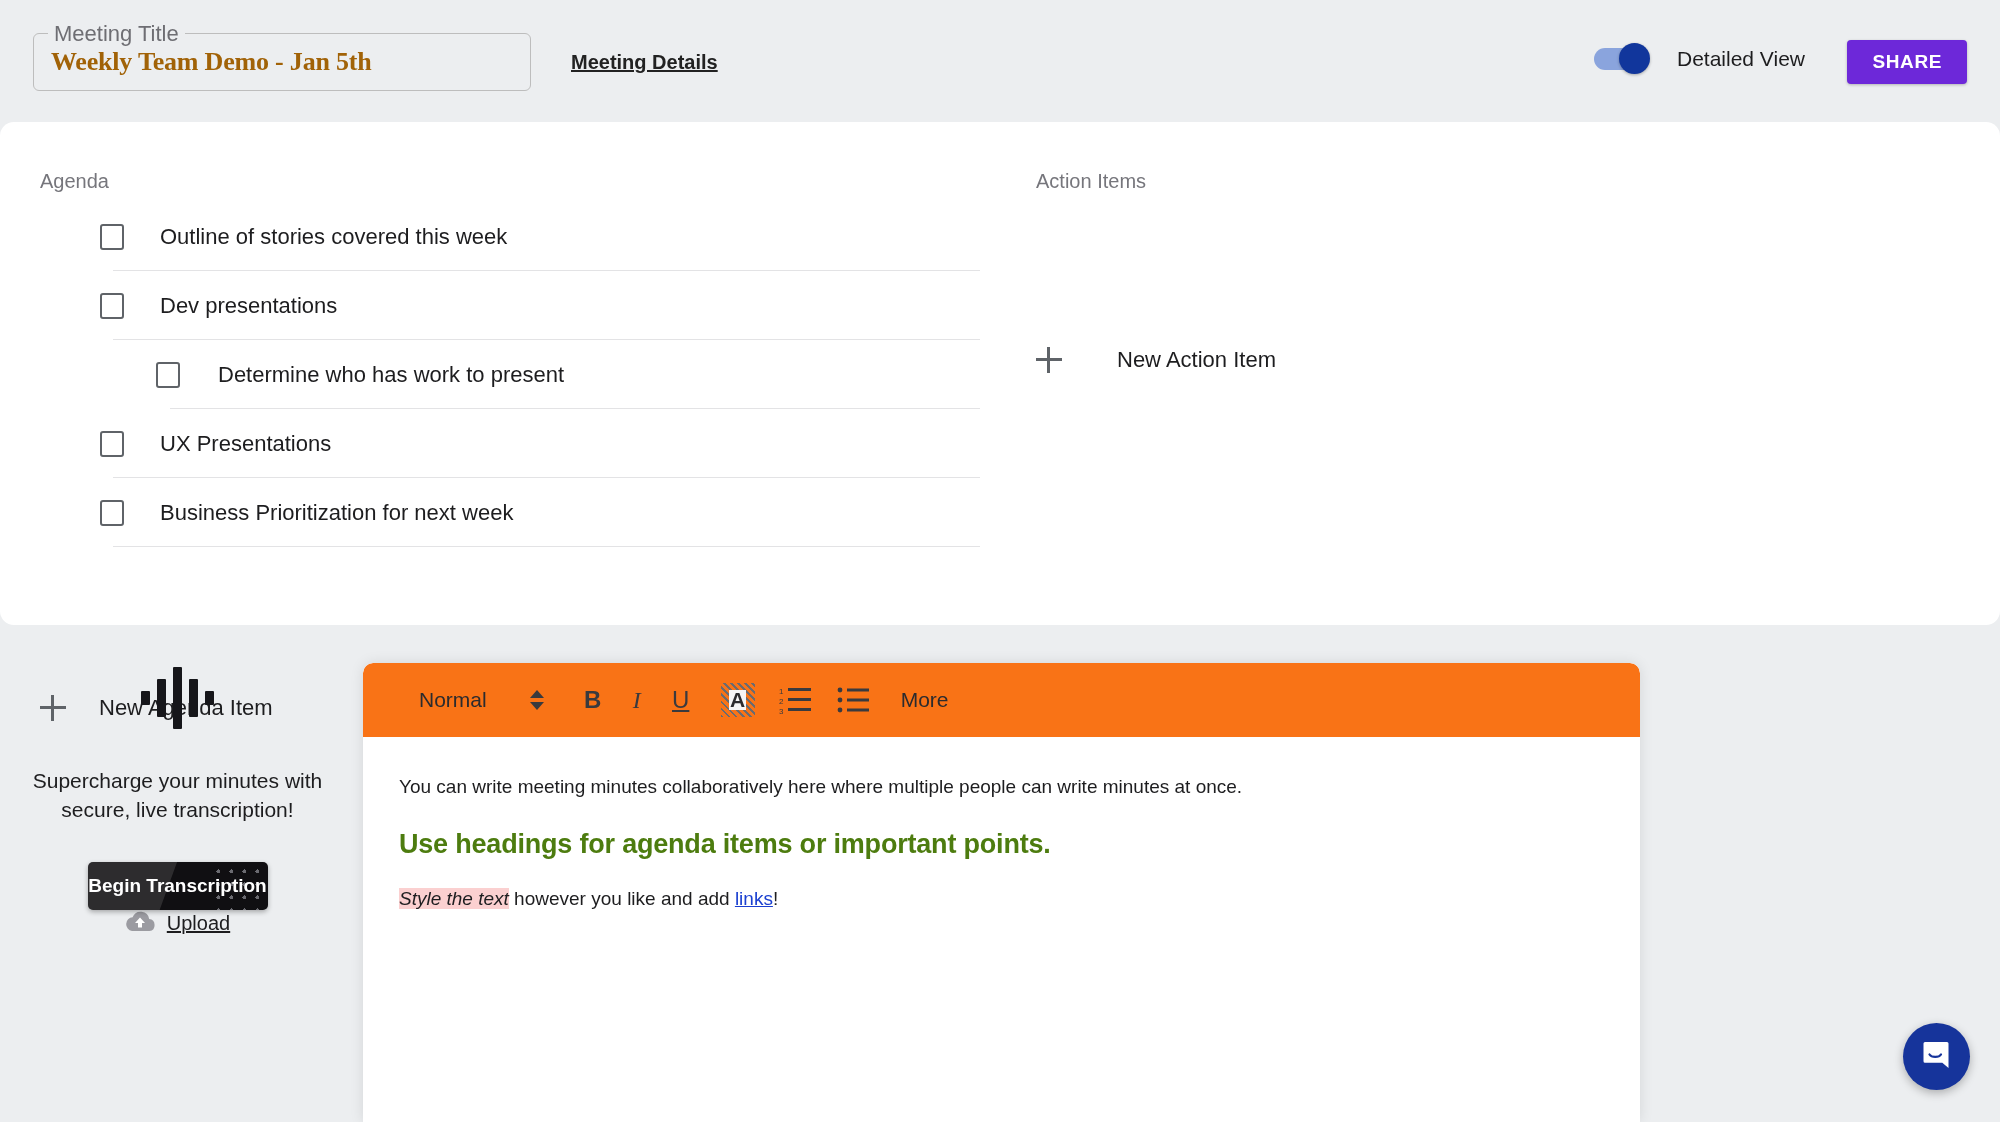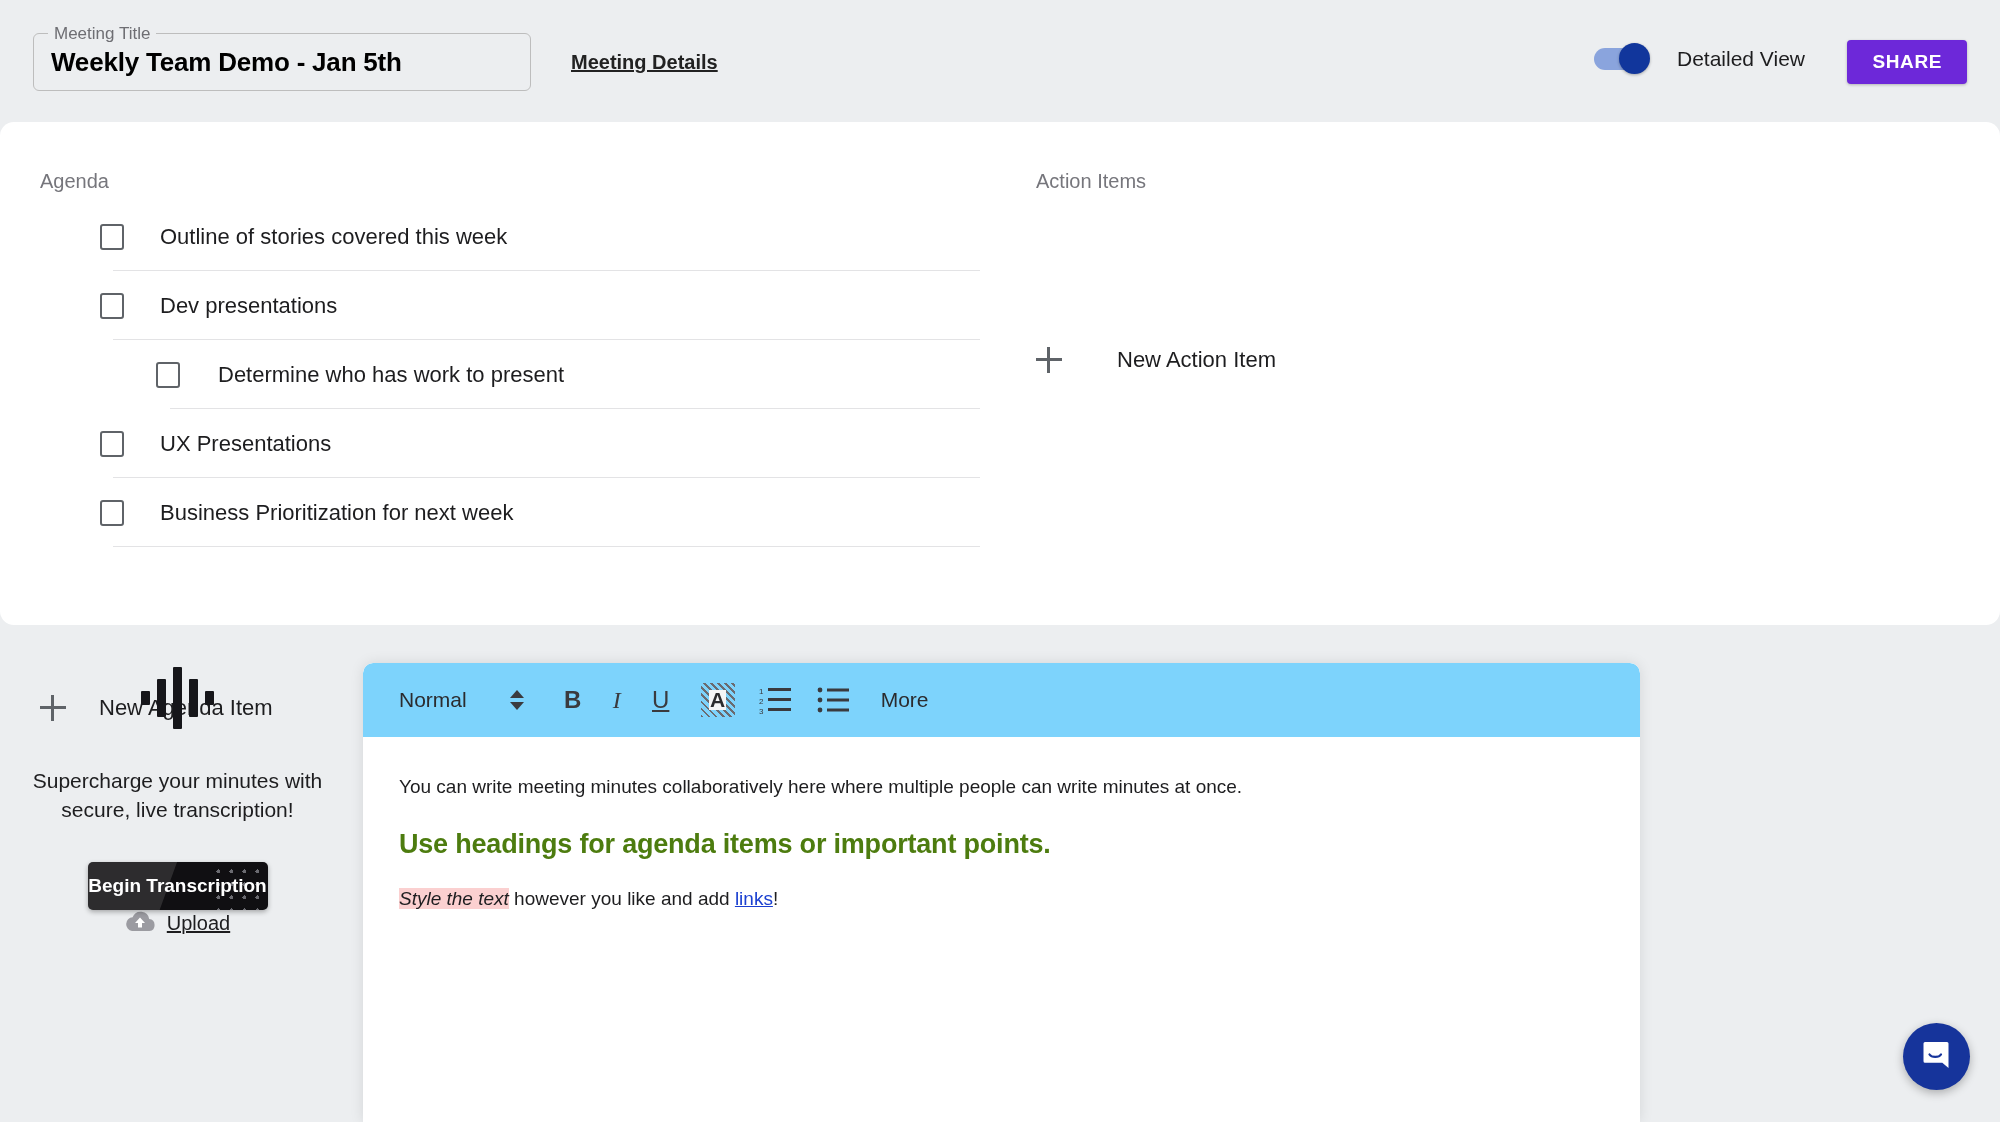--- a/index.html
+++ b/index.html
@@ -19,28 +19,28 @@
   }
   .title-field {
     position: absolute; left: 33px; top: 33px;
     width: 498px; height: 58px;
     border: 1px solid #bdbdbd; border-radius: 6px;
     background: transparent;
   }
   .title-legend {
     position: absolute; left: 14px; top: -10px;
     background: #eceef0; padding: 0 6px;
-    font-size: 17px; color: #6e6e73; line-height: 20px;
+    font-size: 22px; color: #6e6e73; line-height: 20px;
   }
   .title-value {
     position: absolute; left: 17px; top: 13px;
-    font-size: 26px; font-weight: bold; color: #000000;
+    font-size: 26px; font-weight: bold; color: #a16207;
     letter-spacing: -0.2px;
     background: transparent; border: 0; outline: none;
-    width: 460px; font-family: Liberation Sans, sans-serif;
+    width: 460px; font-family: Liberation Serif, serif;
   }
   .meeting-details-link {
     position: absolute; left: 571px; top: 51px;
     font-size: 20px; font-weight: bold; color: #222;
     text-decoration: underline; cursor: pointer; white-space: nowrap;
   }
   .toggle-wrap {
     position: absolute; right: 195px; top: 47px;
     display: flex; align-items: center; gap: 31px;
   }
@@ -159,22 +159,22 @@
 
   
   .editor {
     position: absolute; left: 363px; top: 663px;
     width: 1277px; height: 459px;
     background: #fff; border-radius: 10px 10px 0 0;
     box-shadow: 0 0 14px rgba(0,0,0,.10);
     overflow: hidden;
   }
   .editor-toolbar {
-    height: 74px; background: #7dd3fc;
-    display: flex; align-items: center; padding-left: 36px; gap: 0;
+    height: 74px; background: #f97316;
+    display: flex; align-items: center; padding-left: 56px; gap: 0;
     border-radius: 10px 10px 0 0;
   }
   .tb-normal { font-size: 21px; color: #2b2b2e; }
   .tb-chevrons {
     margin-left: 42px; width: 16px; height: 28px;
     display: flex; flex-direction: column; justify-content: center;
     align-items: center; gap: 4px; cursor: pointer;
   }
   .tb-chevrons i { display:block; width: 0; height: 0; border-left: 7px solid transparent; border-right: 7px solid transparent; }
   .tb-chevrons i.up { border-bottom: 8px solid #3a3a3e; }

